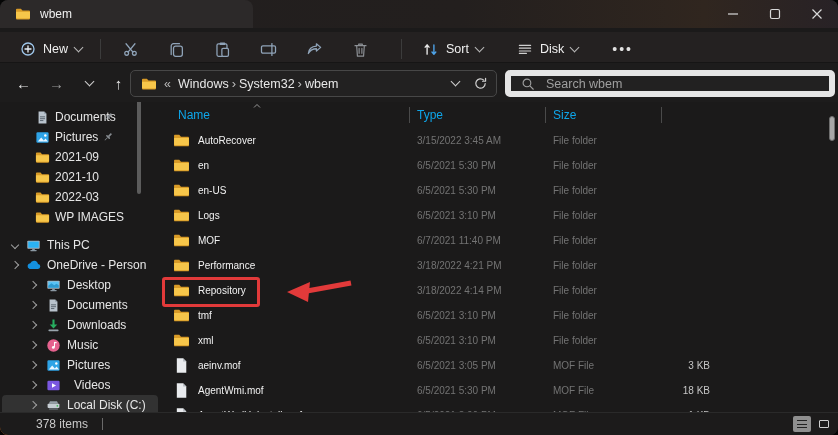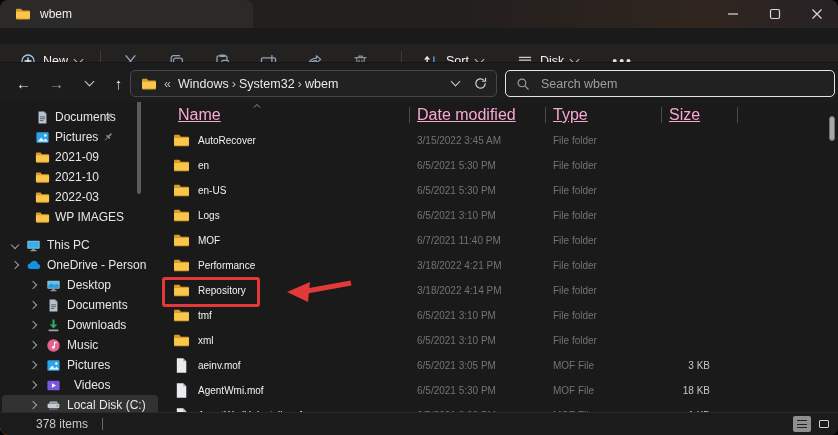--- a/index.html
+++ b/index.html
@@ -11,42 +11,42 @@
                background:#c86820;z-index:0;}
   
   .titlebar{position:absolute;top:0;left:0;right:0;height:28px;z-index:5;
             background:linear-gradient(90deg,#211e1e 0%,#231f1e 55%,#30261f 84%,#282226 100%);}
   .tab{position:absolute;left:0;top:0;width:253px;height:28px;background:#2c2929;
        display:flex;align-items:center;gap:9px;padding-left:15px;border-radius:8px 8px 0 0;}
   .tab-title{font-size:12px;color:#f0f0f0;}
   .win-controls{position:absolute;right:0;top:0;height:28px;display:flex;}
   .wc-btn{width:42px;height:28px;display:flex;align-items:center;justify-content:center;cursor:default;}
   
-  .toolbar{position:absolute;top:44px;left:0;right:0;height:34px;background:#242121;
+  .toolbar{position:absolute;top:32px;left:0;right:0;height:34px;background:#242121;
            display:flex;align-items:center;padding-left:14px;z-index:4;}
   .tb-btn{display:flex;align-items:center;gap:7px;height:30px;padding:0 6px;border-radius:4px;}
   .tb-label{font-size:12.5px;color:#f0f0f0;}
   .tb-ic{width:34px;height:30px;display:flex;align-items:center;justify-content:center;margin-right:12px;}
   .tb-sep{width:1px;height:20px;background:#3c3c3c;margin:0 12px;}
   .chev{width:7px;height:7px;display:inline-block;position:relative;top:-2px;
         border-right:1.4px solid #b9b9b9;border-bottom:1.4px solid #b9b9b9;transform:rotate(45deg);}
   .dots{font-size:14px;letter-spacing:2px;color:#e0e0e0;margin-left:28px;}
   
   .navbar{position:absolute;top:62px;left:0;right:0;height:40px;background:#1d1c1c;z-index:4;
           border-top:1px solid #161515;}
   .nav-btn{position:absolute;top:7px;width:27px;height:27px;display:flex;align-items:center;
            justify-content:center;font-size:15px;color:#e6e6e6;border-radius:4px;}
   .addr{position:absolute;left:130px;top:7px;width:367px;height:27px;background:#222121;
         border:1px solid #474747;border-radius:5px;display:flex;align-items:center;
         padding:0 8px 0 10px;gap:7px;}
   .crumb{font-size:12.5px;color:#e8e8e8;white-space:nowrap;}
   .crumb-sep{font-size:13px;color:#bdbdbd;padding:0 3px;}
   .addr-right{margin-left:auto;display:flex;align-items:center;gap:14px;}
   .searchbox{position:absolute;left:505px;top:7px;width:330px;height:27px;background:#222121;
-             border:1px solid #e5e5e5;border-radius:5px;display:flex;align-items:center;
+             border:6px solid #e5e5e5;border-radius:5px;display:flex;align-items:center;
              padding:0 10px;gap:9px;}
   .searchbox input{flex:1;background:transparent;border:none;outline:none;color:#cfcfcf;
                    font-size:12.5px;font-family:"Liberation Sans",sans-serif;}
   .searchbox input::placeholder{color:#9f9f9f;}
   
   .sidebar{position:absolute;left:0;top:102px;width:160px;bottom:23px;overflow:hidden;padding-top:5px;}
   .s-row{height:20px;display:flex;align-items:center;font-size:12px;color:#e6e6e6;
          padding-left:0;position:relative;border-radius:4px;margin:0 2px;}
   .s-row .s-chev{position:absolute;left:10px;width:6px;height:6px;border-right:1.2px solid #9f9f9f;
                  border-bottom:1.2px solid #9f9f9f;}
@@ -54,21 +54,21 @@
   .s-chev.down{transform:rotate(45deg);}
   .s-ico{position:absolute;width:15px;height:15px;}
   .s-label{position:absolute;white-space:nowrap;overflow:hidden;}
   .s-pin{position:absolute;left:100px;width:12px;height:12px;opacity:.85;}
   .s-gap{height:8px;}
   .s-row.sel{background:#323232;}
   .side-scroll{position:absolute;left:137px;top:88px;width:4px;height:106px;background:#5c5c5c;border-radius:2px;}
   
   .main{position:absolute;left:161px;top:102px;right:0;bottom:23px;overflow:hidden;}
   .grid{display:grid;grid-template-columns:248px 136px 116px 76px 1fr;}
-  .fheader{height:26px;align-items:center;position:relative;color:#f9a8d4;font-size:16px;text-decoration:underline;}
+  .fheader{height:26px;align-items:center;position:relative;color:#0ea5e9;font-size:12px;}
   .fheader .hc{position:relative;height:100%;display:flex;align-items:center;padding-left:8px;}
   .fheader .hc:first-child{padding-left:17px;}
   .fheader .hc + .hc::before{content:"";position:absolute;left:0;top:5px;height:16px;width:1px;background:#4a4a4a;}
   .sort-caret{position:absolute;left:91px;top:0px;width:10px;height:8px;}
   .frow{height:25px;align-items:center;font-size:10px;}
   .frow .c{display:flex;align-items:center;height:100%;}
   .frow .name{padding-left:12px;gap:8px;color:#f1f1f1;}
   .frow .dt,.frow .tp{padding-left:8px;color:#737373;}
   .frow .sz{justify-content:flex-end;padding-right:27px;color:#c6c6c6;}
   .fic{width:17px;height:17px;flex:0 0 17px;}
@@ -435,21 +435,20 @@
           </svg>
         </span>
     <span class="s-label" style="left:65px">Local Disk (C:)</span>
       </div>
     </div>
   <div class="side-scroll"></div>
 
   <div class="main">
     <div class="grid fheader" id="fheader">
         <div class="hc">Name</div>
-        <div class="hc">Date modified</div>
         <div class="hc">Type</div>
         <div class="hc">Size</div>
         <div class="hc"></div>
         <span class="sort-caret">
           <svg width="100%" height="100%" viewBox="0 0 16 16" fill="none">
             <path d="M2 11l6-6 6 6" stroke="#b5b5b5" stroke-width="1.6" fill="none"></path>
           </svg>
         </span>
       </div>
     <div id="rows">

